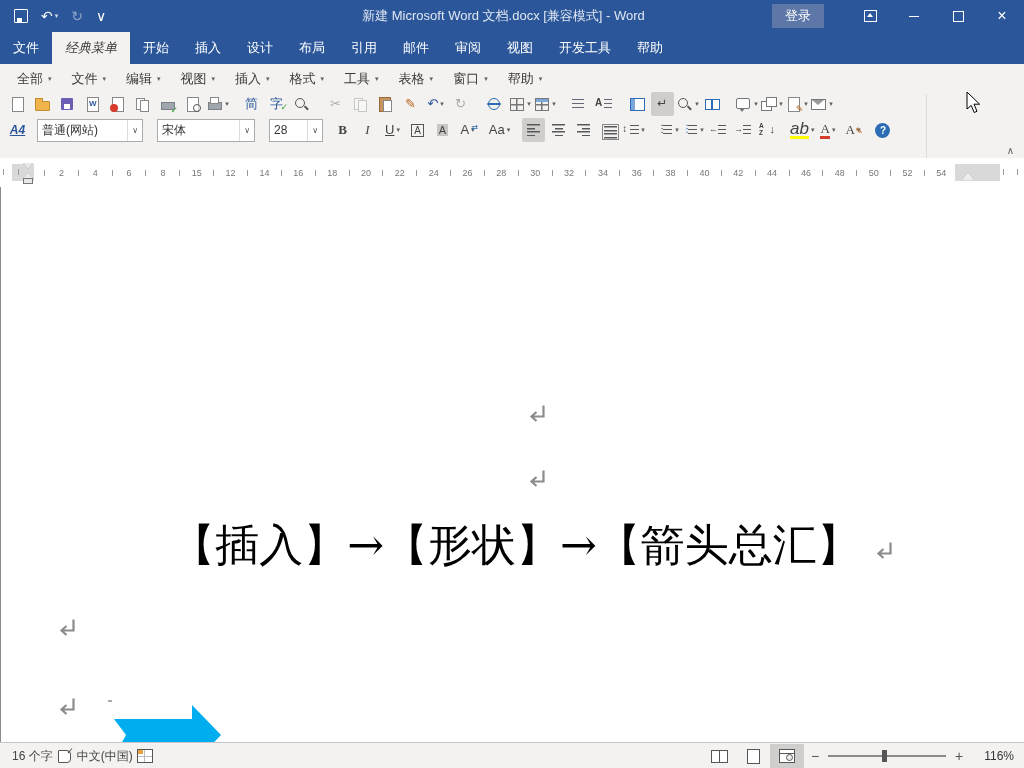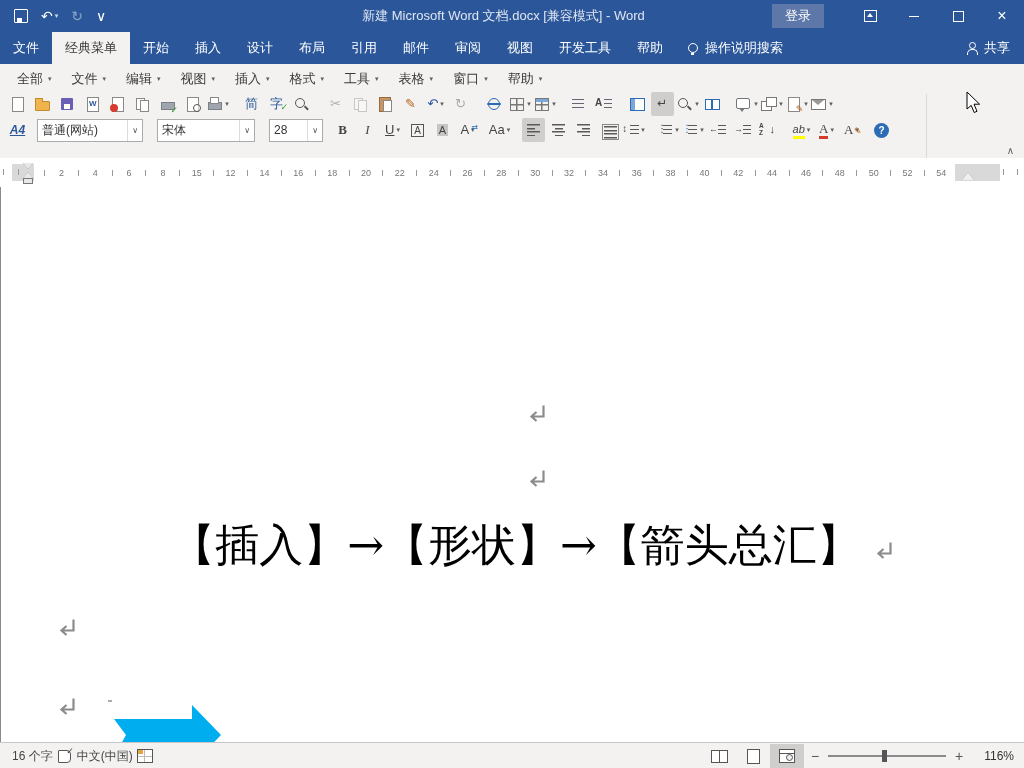--- a/index.html
+++ b/index.html
@@ -19,21 +19,21 @@
   .login-btn{background:#5d77a8;color:#fff;font-size:13px;padding:3px 13px;margin-right:24px;text-align:center;}
   .wbtn{width:44px;height:32px;display:flex;align-items:center;justify-content:center;color:#fff;font-size:13px;}
   .ro-box{width:11px;height:10px;border:1px solid #fff;position:relative;}
   .ro-box::after{content:"";position:absolute;left:2px;top:2px;border-left:3px solid transparent;
                  border-right:3px solid transparent;border-bottom:4px solid #fff;}
   .min-bar{width:10px;height:1px;background:#fff;}
   .max-box{width:9px;height:9px;border:1px solid #fff;}
   
   .tabrow{position:absolute;left:0;top:32px;width:1024px;height:32px;background:#2b579a;display:flex;align-items:stretch;color:#fff;font-size:13px;}
   .tab{display:flex;align-items:center;padding:0 13px;cursor:default;}
-  .tab.active{background:#f3f2f1;color:#3b3a39;}
+  .tab.active{background:#f3f2f1;color:#3b3a39;font-style:italic;}
   .tellme{display:flex;align-items:center;gap:7px;padding:0 12px;}
   .bulb{width:8px;height:8px;border:1.5px solid #fff;border-radius:50%;position:relative;}
   .bulb::after{content:"";position:absolute;left:2px;top:9px;width:3px;height:2px;background:#fff;}
   .share{margin-left:auto;display:flex;align-items:center;gap:6px;padding:0 14px;}
   .person{width:12px;height:12px;position:relative;}
   .person::before{content:"";position:absolute;left:3px;top:0;width:5px;height:5px;border:1px solid #fff;border-radius:50%;}
   .person::after{content:"";position:absolute;left:1px;top:7px;width:9px;height:5px;border:1px solid #fff;border-bottom:none;border-radius:5px 5px 0 0;}
   
   .ribbon{position:absolute;left:0;top:64px;width:1024px;height:94px;background:#f3f2f1;border-bottom:1px solid #cfcdcb;}
   .menurow{display:flex;align-items:center;height:25px;padding:2px 8px 0;color:#3b3a39;font-size:13px;}
@@ -111,21 +111,21 @@
     background:repeating-linear-gradient(to bottom,#595959 0 1.5px,transparent 1.5px 4px);}
   .k-sortaz .ic::before{content:"A Z";position:absolute;left:0;top:0;font-size:6.5px;font-weight:bold;color:#444;width:8px;white-space:pre-line;line-height:7px;}
   .k-sortaz .ic::after{content:"↓";position:absolute;right:1px;top:1px;font-size:11px;color:#444;}
   .g-b .glyph{font-weight:bold;font-family:"Liberation Serif",serif;}
   .g-i .glyph{font-style:italic;font-family:"Liberation Serif",serif;}
   .g-u .glyph{text-decoration:underline;}
   .g-boxed .glyph{border:1px solid #555;font-size:10px;line-height:11px;padding:0 2px;}
   .g-shaded .glyph{background:#c8c6c4;font-size:11px;line-height:12px;padding:0 2px;}
   .g-updown .glyph::after{content:"⇄";font-size:8px;position:absolute;right:-9px;top:-2px;color:#2b6cb5;}
   .g-updown{margin-right:8px;}
-  .g-hl .glyph{font-style:italic;font-size:11px;border-bottom:3.5px solid #ffff00;}
+  .g-hl .glyph{font-style:italic;font-size:17px;border-bottom:3.5px solid #ffff00;}
   .g-fc .glyph{font-family:"Liberation Serif",serif;border-bottom:3.5px solid #d43c2c;}
   .g-fx .glyph{font-family:"Liberation Serif",serif;}
   .g-fx .glyph::after{content:"✎";font-size:9px;position:absolute;right:-8px;bottom:-1px;color:#b5651d;}
   .g-fx{margin-right:6px;}
   .g-help .glyph{background:#2b6cb5;color:#fff;border-radius:50%;width:15px;height:15px;line-height:15px;text-align:center;font-size:10px;font-weight:bold;}
   .a4glyph{color:#2b579a;font-size:12px;font-style:italic;font-weight:bold;text-decoration:underline;}
   .combo{display:flex;align-items:center;height:21px;background:#fff;border:1px solid #ababab;margin:0 7px;}
   .combo-val{font-size:12px;color:#333;padding:0 4px;flex:1;white-space:nowrap;overflow:hidden;}
   .combo-dd{font-size:8px;color:#555;padding:0 4px;border-left:1px solid #dcdcdc;align-self:stretch;display:flex;align-items:center;}
   .w-style{width:104px;}.w-font{width:96px;}.w-size{width:52px;}
@@ -253,30 +253,20 @@
       <div class="tab">
         <span>视图</span>
       </div>
       <div class="tab">
         <span>开发工具</span>
       </div>
       <div class="tab">
         <span>帮助</span>
       </div>
   </div>
-  <div style="position:absolute;top:32px;left:0;width:1024px;height:32px;pointer-events:none;display:flex">
-    <div style="margin-left:676px;display:flex;align-items:center" class="tellme">
-      <span class="bulb"></span>
-      <span style="color:#fff;font-size:13px">操作说明搜索</span>
-    </div>
-    <div class="share">
-      <span class="person"></span>
-      <span style="color:#fff;font-size:13px">共享</span>
-    </div>
-  </div>
 
   <div class="ribbon">
     <div class="menurow">
       <div class="menu-item">
           <span>全部</span>
           <span class="dd">▾</span>
         </div>
         <div class="menu-item">
           <span>文件</span>
           <span class="dd">▾</span>

